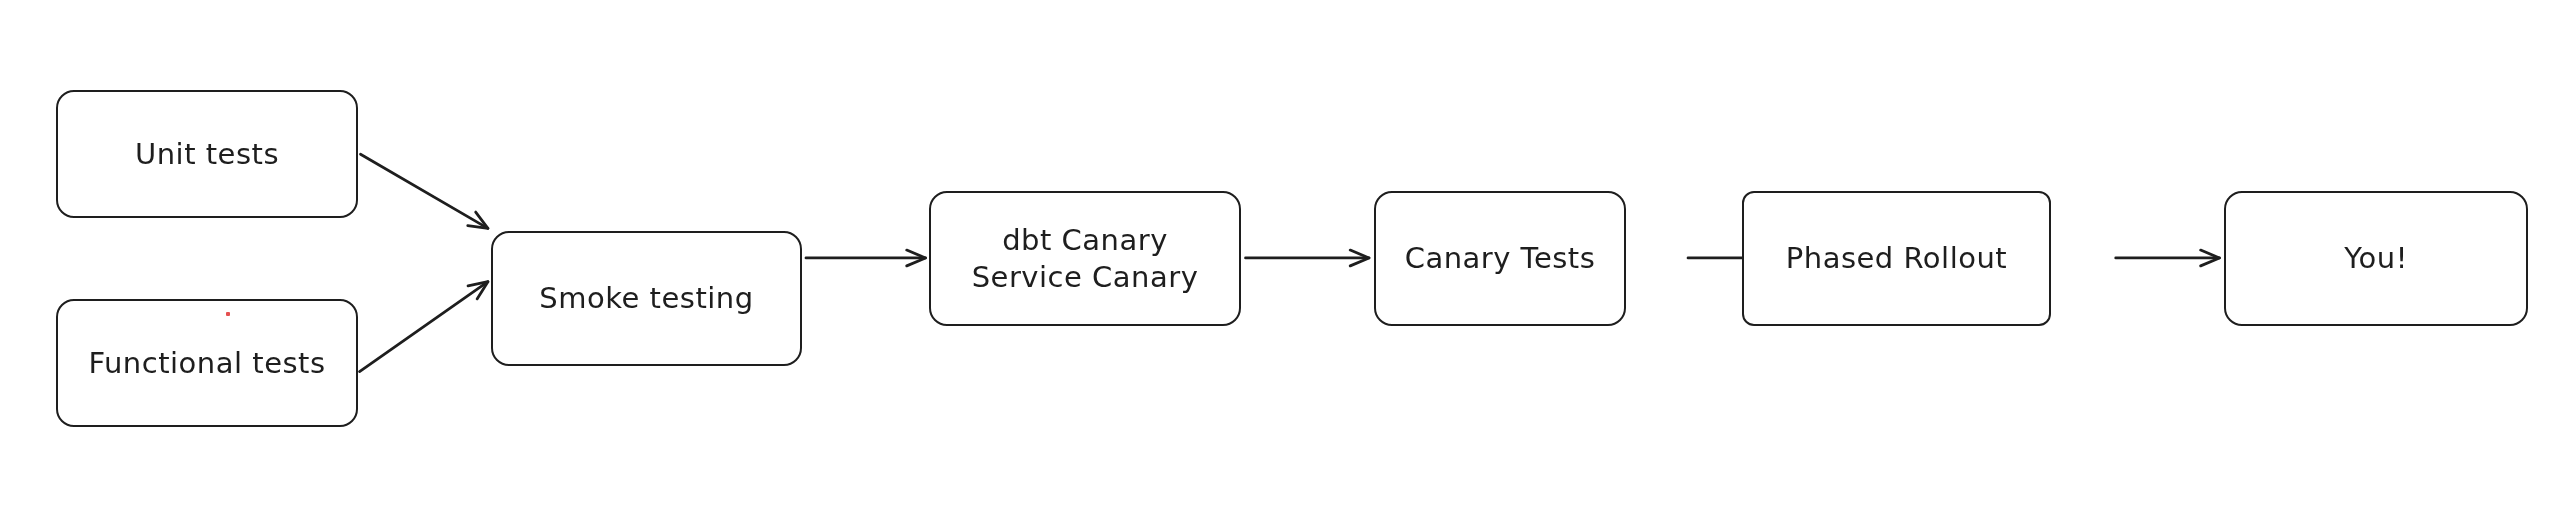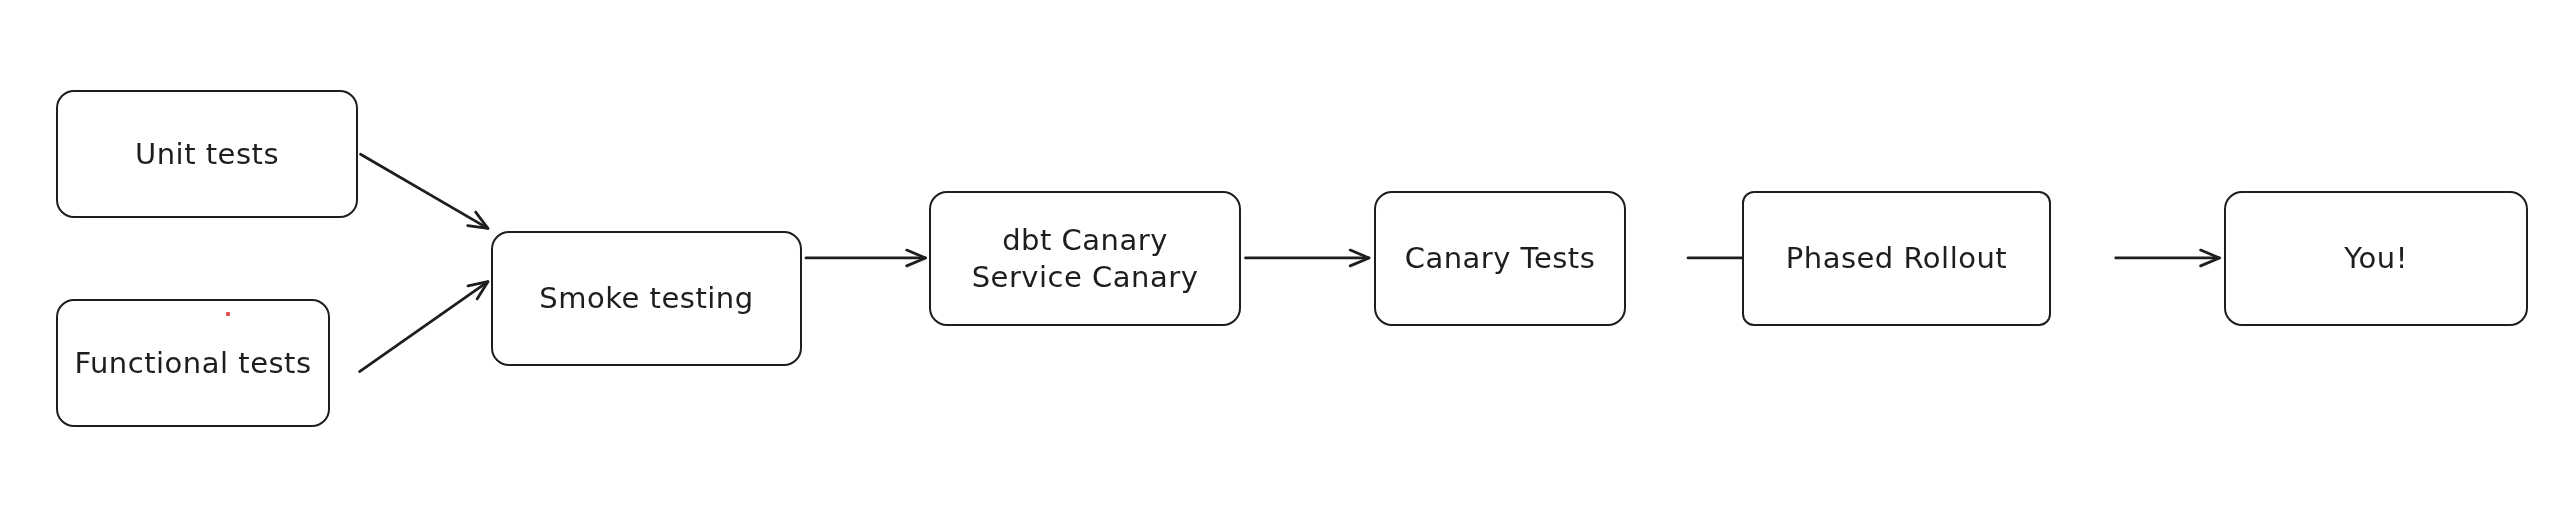--- a/index.html
+++ b/index.html
@@ -75,21 +75,21 @@
     <line x1="816" y1="261" x2="937" y2="261" marker-end="url(#arrowhead)"></line>
     <line x1="1261" y1="261" x2="1386" y2="261" marker-end="url(#arrowhead)"></line>
     <line x1="1709" y1="261" x2="1820" y2="261" marker-end="url(#arrowhead)"></line>
     <line x1="2142" y1="261" x2="2247" y2="261" marker-end="url(#arrowhead)"></line>
   </svg>
 
   <div class="node" style="left:56px; top:90px; width:302px; height:128px;">
     <span class="line">Unit tests</span>
   </div>
 
-  <div class="node" style="left:56px; top:299px; width:274px; height:128px;">
+  <div class="node" style="left:56px; top:299px; width:302px; height:128px;">
     <span class="line">Functional tests</span>
   </div>
 
   <div class="artifact-dot"></div>
 
   <div class="node" style="left:491px; top:191px; width:311px; height:135px;margin-top:40px;">
     <span class="line">Smoke testing</span>
   </div>
 
   <div class="node" style="left:929px; top:191px; width:312px; height:135px;">

